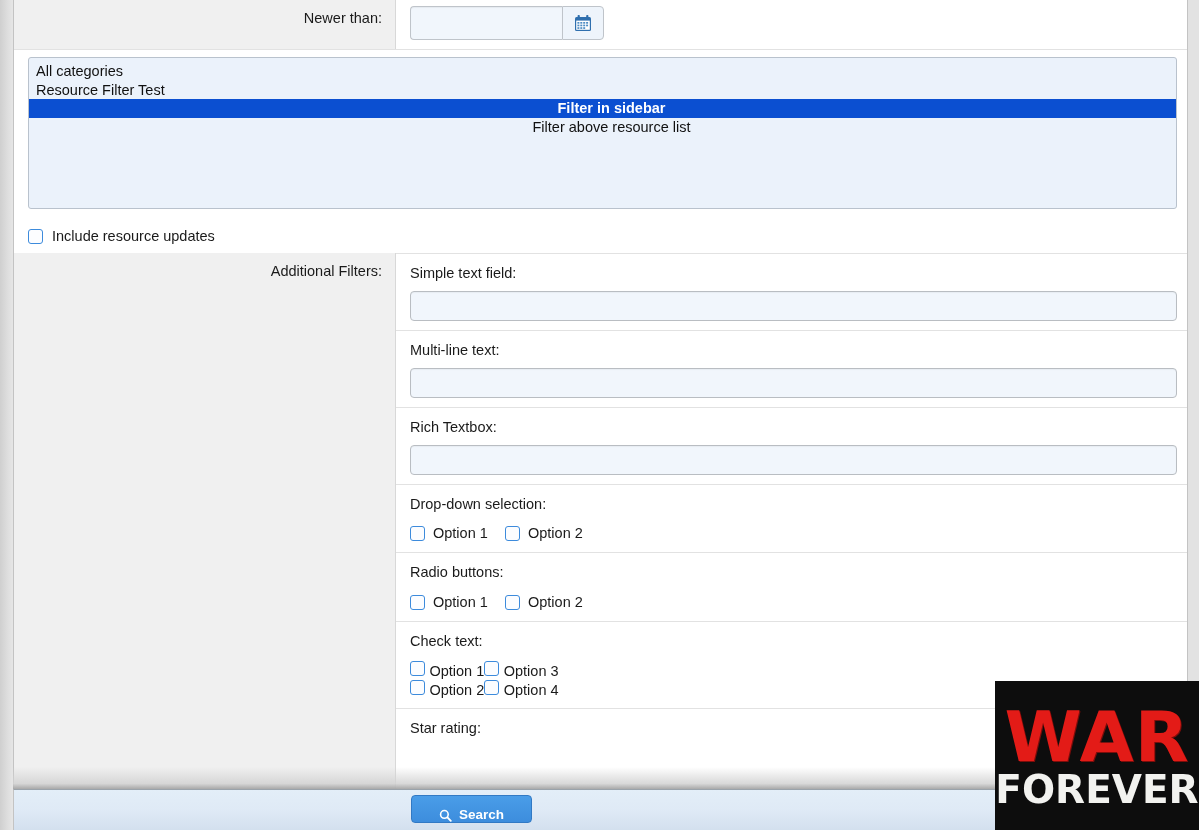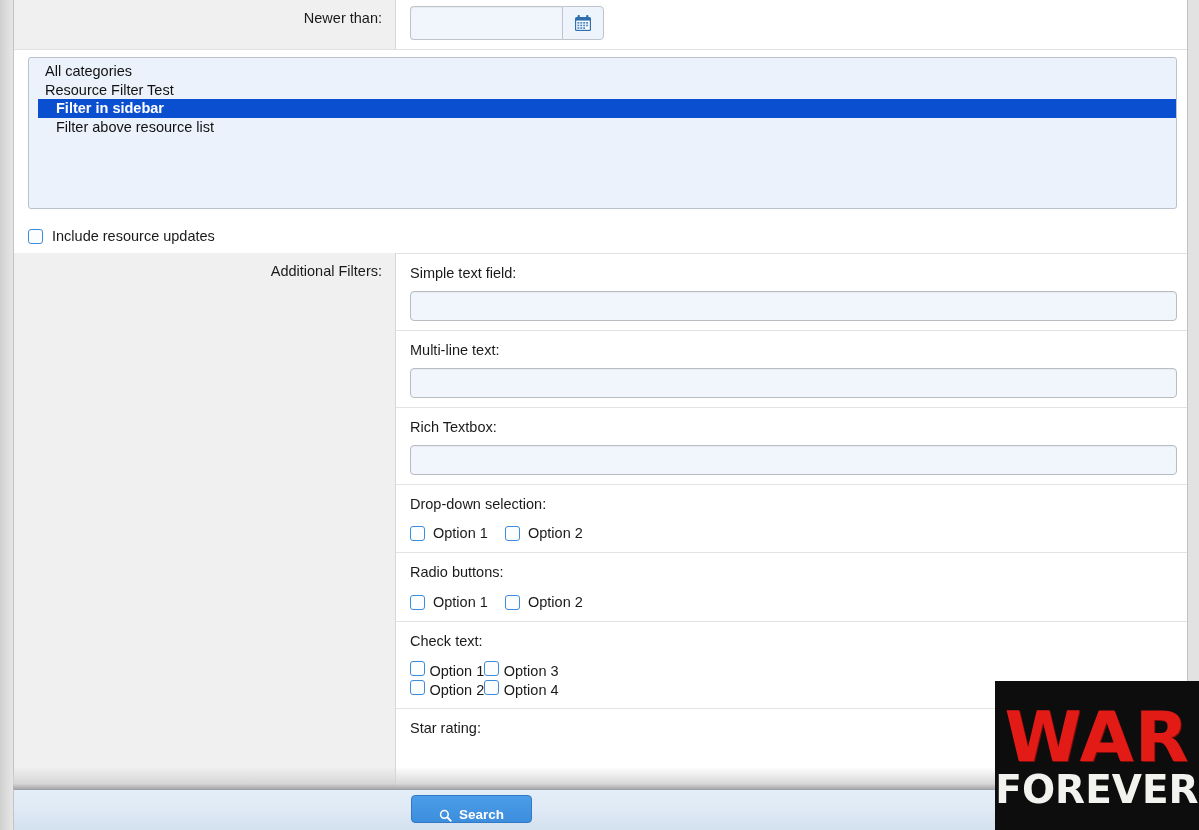--- a/index.html
+++ b/index.html
@@ -108,23 +108,22 @@
     overflow: hidden;
     margin-top: -2px;
   }
   .opt {
     font-size: 14.5px;
     line-height: 18.5px;
     color: #111;
     padding: 0 0 0 7px;
     white-space: nowrap;
     cursor: default;
-    margin-left: 9px;
-  }
-  .opt.indent { padding-left: 18px; }
+  }
+  .opt.indent { padding-left: 18px; text-align: center; }
   .opt.sel { background: #0b4fd1; color: #ffffff; font-weight: bold; }
 
   
   .cbline { display: flex; align-items: center; gap: 9px; }
   .cbline.spaced { margin-top: 19px; }
   .cbtext { font-size: 14.5px; color: #1a1a1a; }
 
   .cbox {
     width: 15px; height: 15px; flex: 0 0 15px;
     border: 1.6px solid #3d8bdc;

